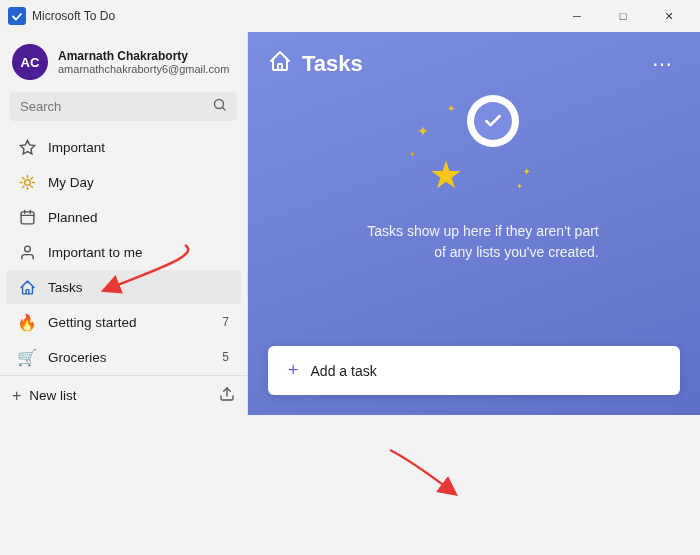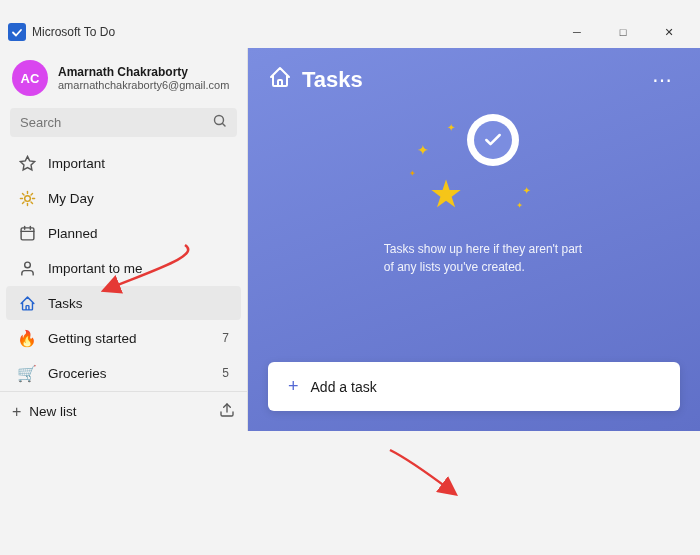--- a/index.html
+++ b/index.html
@@ -15,21 +15,20 @@
 
     
     .title-bar {
       height: 32px;
       background: #f3f3f3;
       display: flex;
       align-items: center;
       justify-content: space-between;
       padding: 16px 8px;
       flex-shrink: 0;
-      margin-top: 16px;
     }
     .title-bar-left {
       display: flex;
       align-items: center;
       gap: 6px;
     }
     .title-bar-logo {
       width: 18px;
       height: 18px;
     }
@@ -75,21 +74,21 @@
     .profile-section {
       padding: 12px 12px 8px 12px;
       display: flex;
       align-items: center;
       gap: 10px;
     }
     .avatar {
       width: 36px;
       height: 36px;
       border-radius: 50%;
-      background: #d946ef;
+      background: #4c1d95;
       color: white;
       display: flex;
       align-items: center;
       justify-content: center;
       font-size: 13px;
       font-weight: 600;
       flex-shrink: 0;
     }
     .profile-info {
       flex: 1;
@@ -282,23 +281,23 @@
       color: #f5c518;
       font-size: 14px;
     }
     .sparkle-1 { top: 28px; left: 8px; }
     .sparkle-2 { top: 8px; left: 38px; font-size: 10px; }
     .sparkle-3 { bottom: 28px; right: 8px; font-size: 10px; }
     .sparkle-4 { top: 55px; left: 0px; font-size: 8px; color: #f0a500; }
     .sparkle-5 { bottom: 14px; right: 16px; font-size: 8px; }
 
     .empty-text {
-      text-align: left;
+      text-align: right;
       color: white;
-      font-size: 12px;
+      font-size: 14px;
       line-height: 1.5;
       opacity: 0.9;
       margin-left: 18px;
     }
 
     
     .add-task-bar {
       margin: 0 20px 20px 20px;
       background: white;
       border-radius: 6px;

